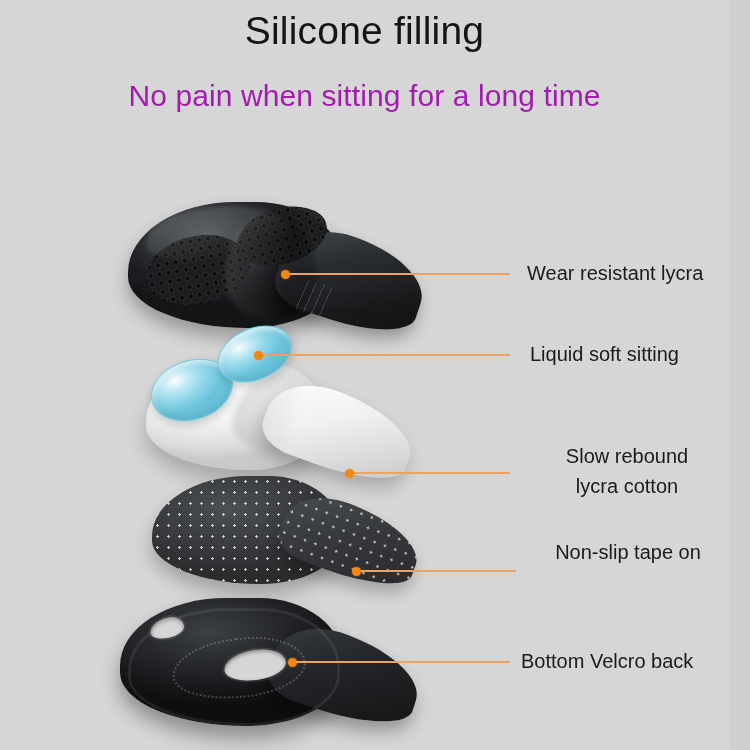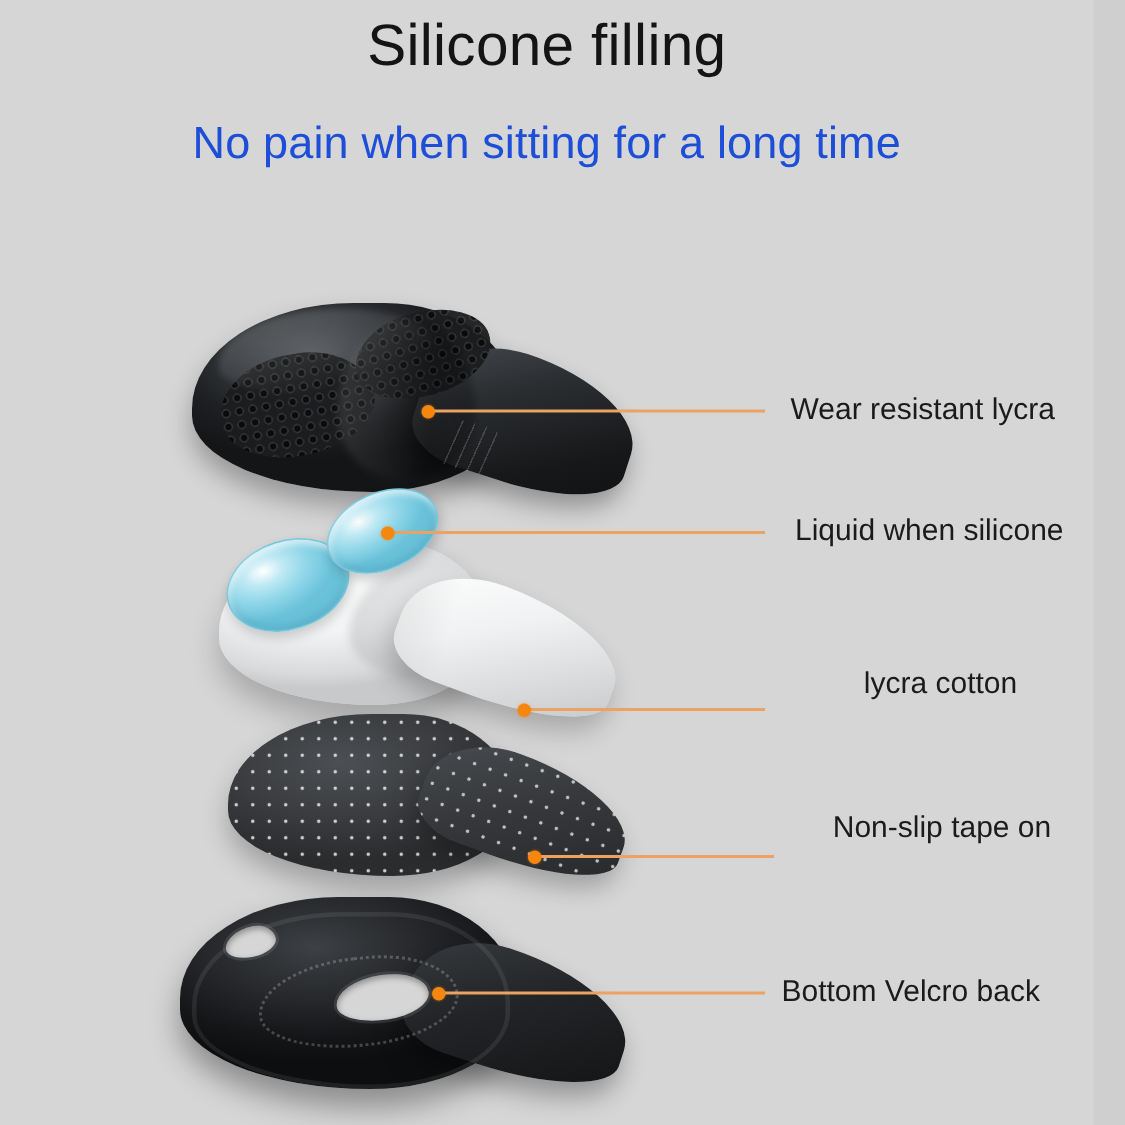--- a/index.html
+++ b/index.html
@@ -32,21 +32,21 @@
   }
   .subtitle {
     position: absolute;
     left: 0; right: 0;
     top: 79px;
     text-align: center;
     font-size: 30px;
     font-weight: 400;
     letter-spacing: 0.1px;
     line-height: 1.15;
-    color: #1d4ed8;
+    color: #a21caf;
   }
 
   
   .leader {
     position: absolute;
     height: 2px;
     background: #eca263;
     transform-origin: left center;
   }
   .leader-dot {
@@ -320,25 +320,26 @@
     <div class="hole hole-a"></div>
     <div class="hole hole-b"></div>
   </div>
 
   <div class="leader" style="left:285px; top:273px; width:225px;"></div>
   <div class="leader-dot" style="left:281px; top:270px;"></div>
   <div class="callout-label" style="left:527px; top:258px;">Wear resistant lycra</div>
 
   <div class="leader" style="left:258px; top:354px; width:252px;"></div>
   <div class="leader-dot" style="left:254px; top:351px;"></div>
-  <div class="callout-label" style="left:530px; top:339px;">Liquid when silicone</div>
+  <div class="callout-label" style="left:530px; top:339px;">Liquid soft sitting</div>
 
   <div class="leader" style="left:349px; top:472px; width:161px;"></div>
   <div class="leader-dot" style="left:345px; top:469px;"></div>
   <div class="callout-label two-line" style="left:527px; top:441px; width:200px;">
+    <div>Slow rebound</div>
     <div>lycra cotton</div>
   </div>
 
   <div class="leader" style="left:356px; top:570px; width:160px;"></div>
   <div class="leader-dot" style="left:352px; top:567px;"></div>
   <div class="callout-label two-line" style="left:524px; top:537px; width:208px;">
     <div>Non-slip tape on</div>
   </div>
 
   <div class="leader" style="left:292px; top:661px; width:218px;"></div>

